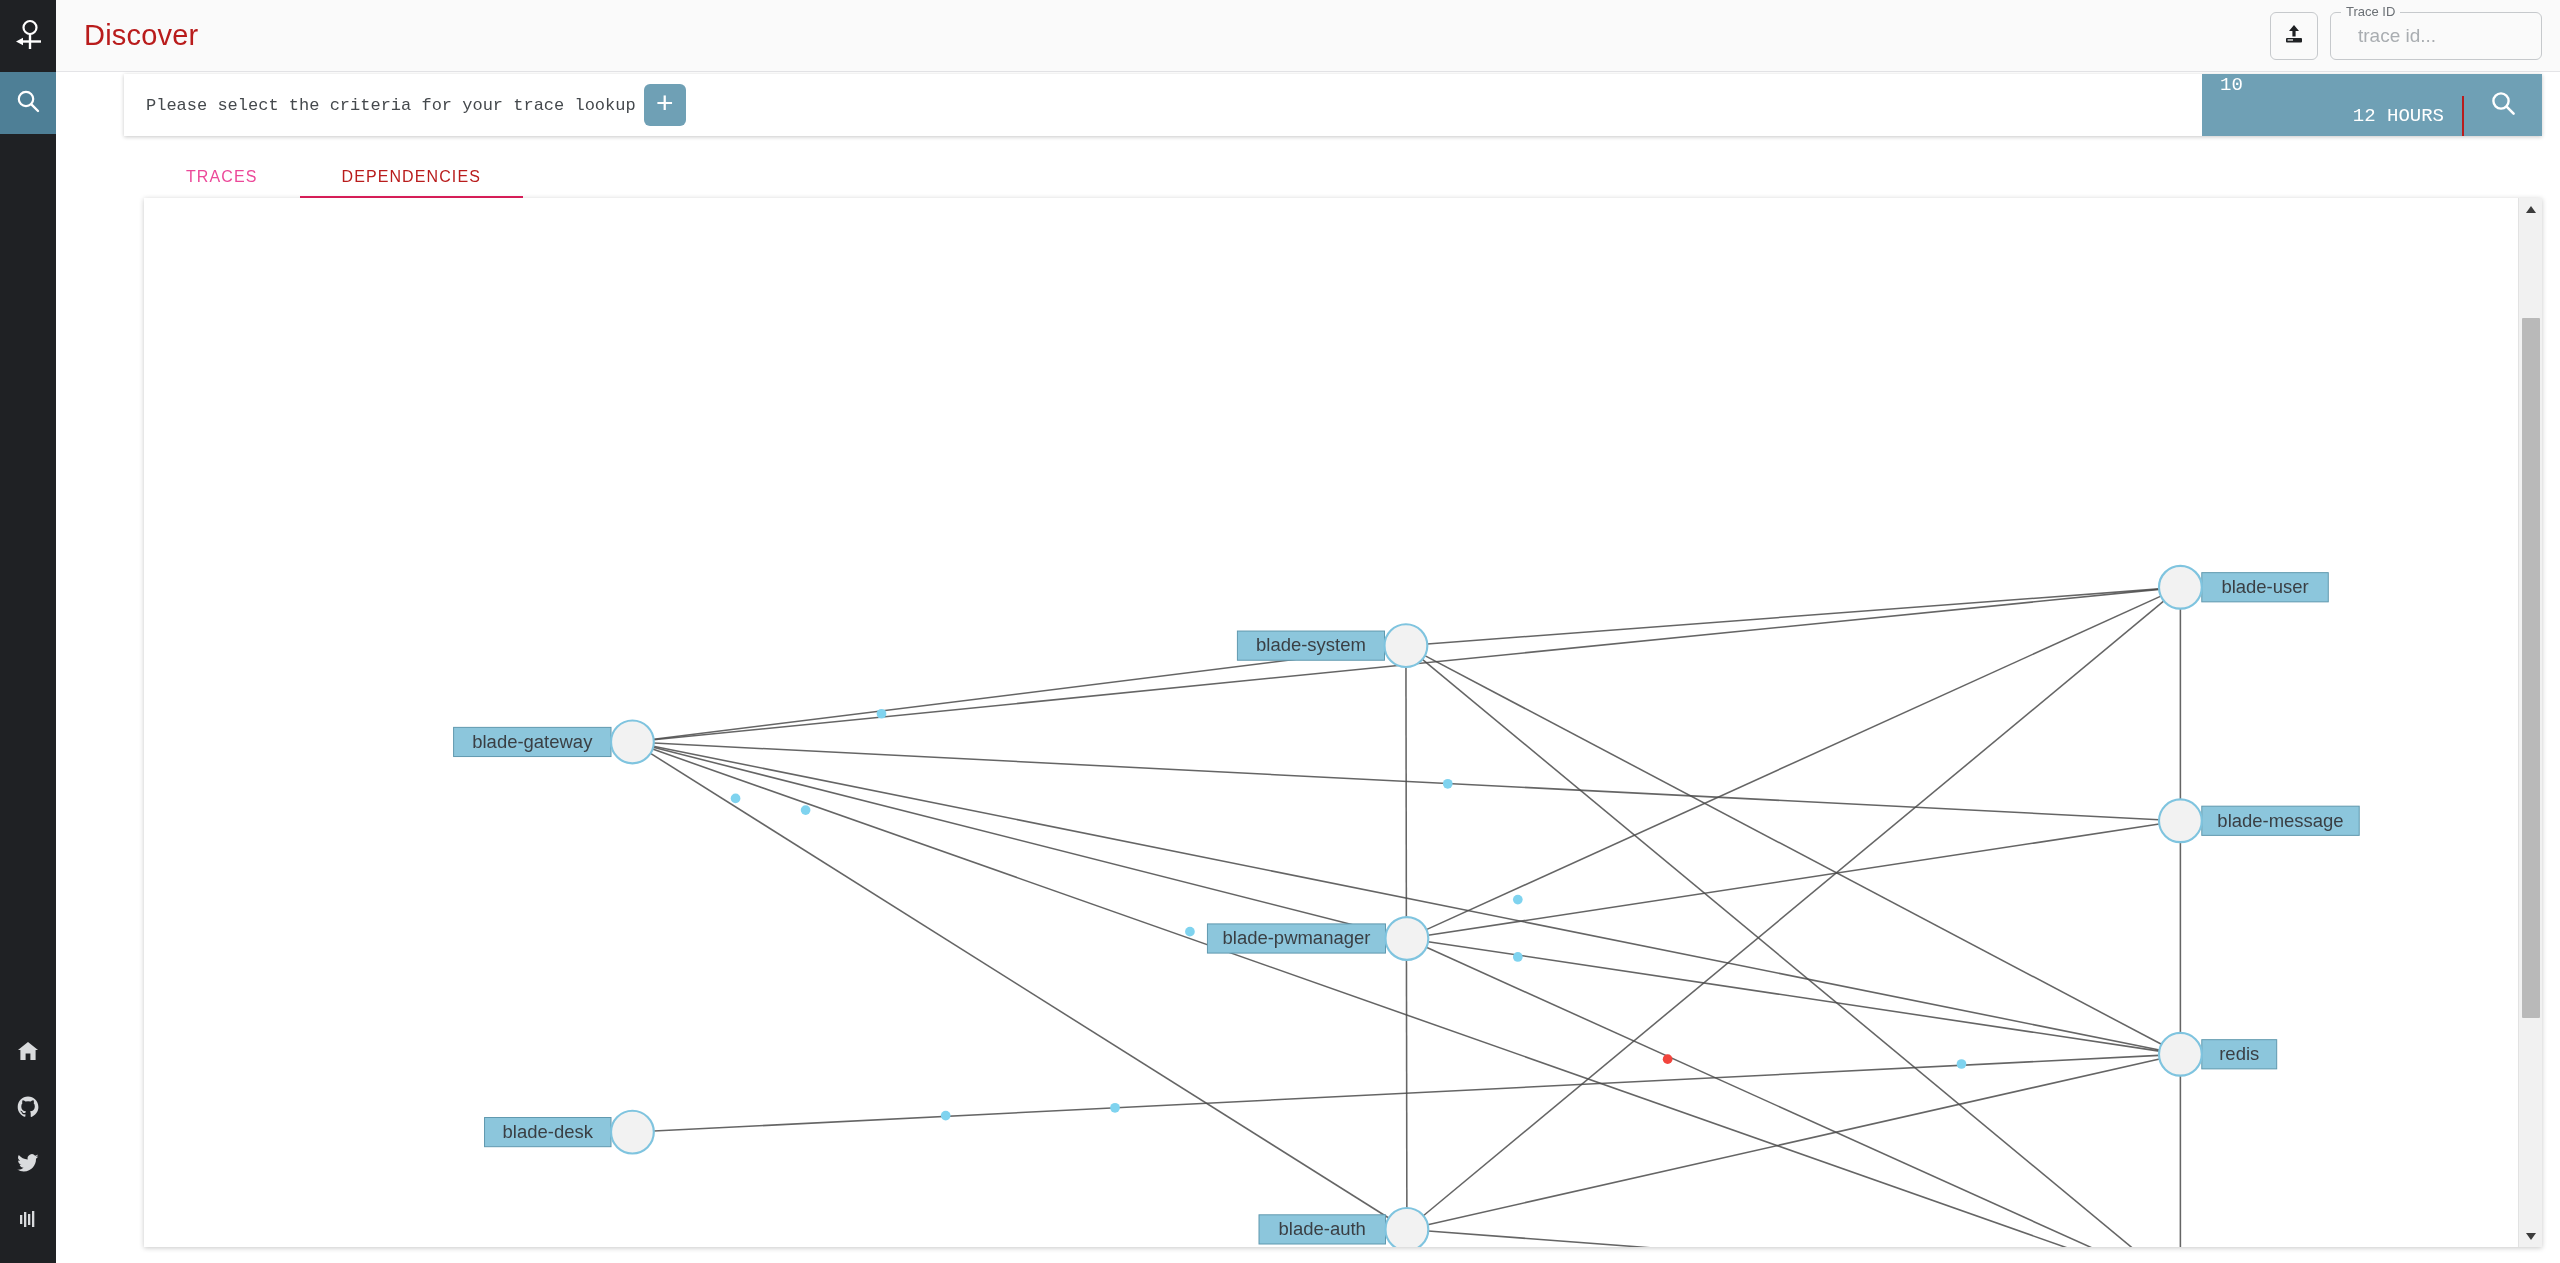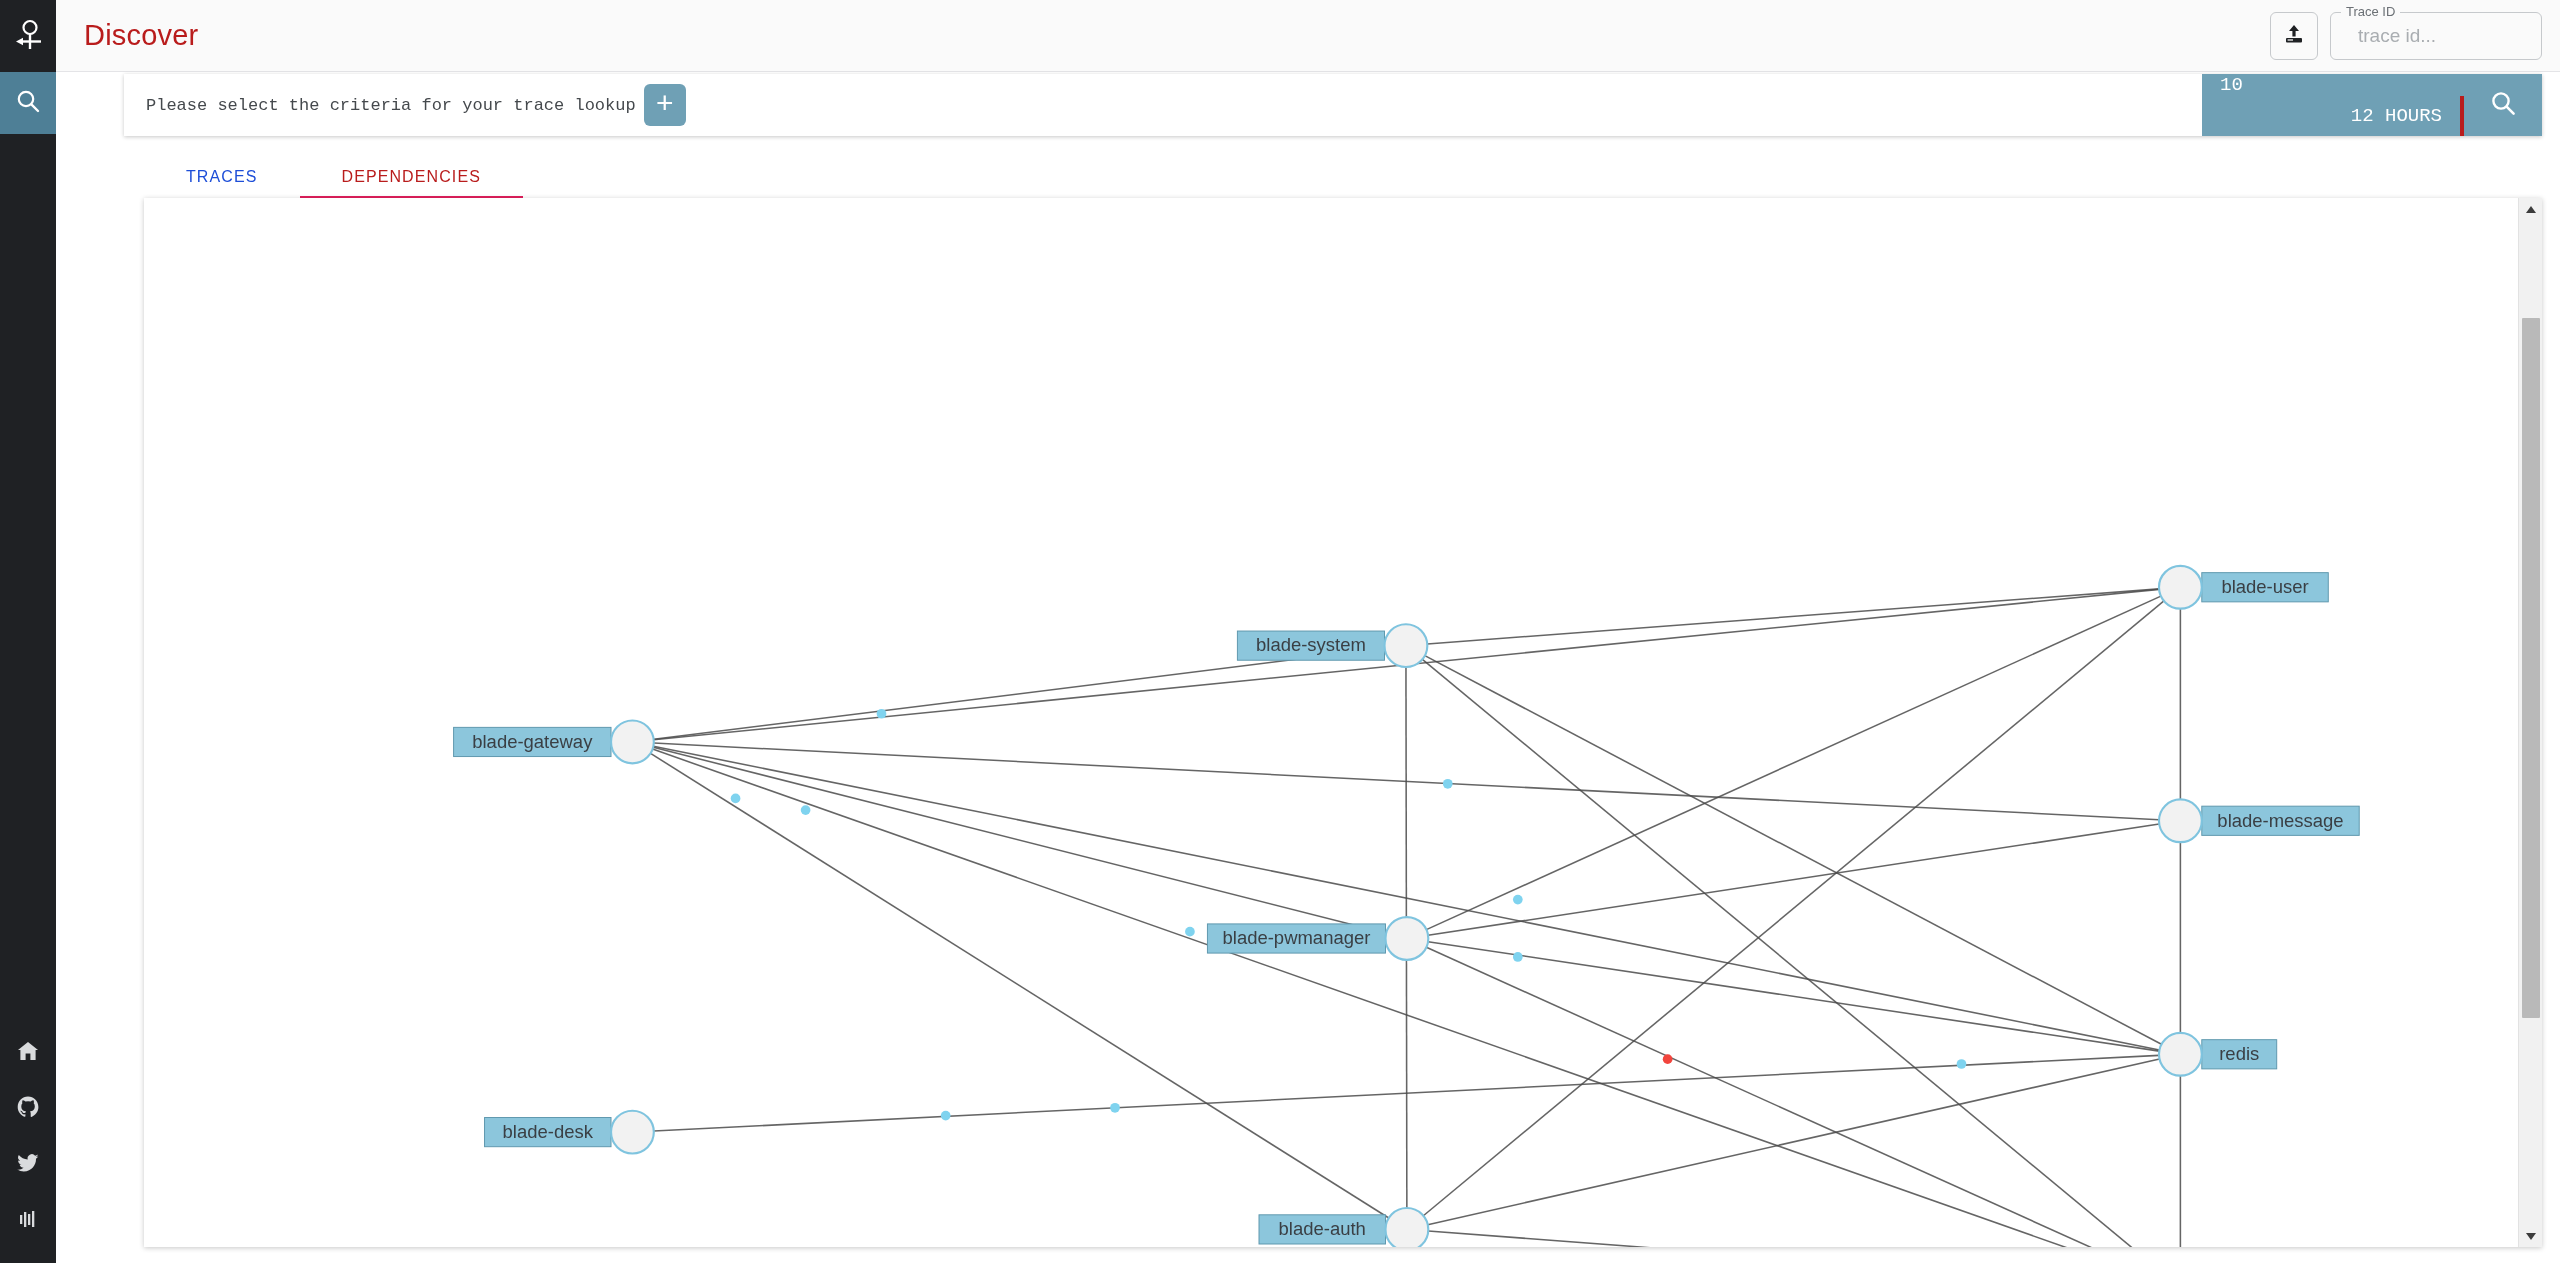--- a/index.html
+++ b/index.html
@@ -95,33 +95,33 @@
     width: 262px;
     flex-direction: column;
   }
   .limit-box {
     display: flex; align-items: center; padding-left: 18px; font-size: 19px;
     width: 105px; cursor: pointer;
   }
   .lookback-box {
     display: flex; align-items: center; justify-content: flex-end;
     padding-right: 18px; font-size: 19px; flex: 1; cursor: pointer;
-    border-right: 4px solid #b91c1c;
+    border-right: 2px solid #b91c1c;
   }
   .search-btn {
     width: 78px; background: #6fa0b5; display: flex; align-items: center;
     justify-content: center; cursor: pointer;
   }
 
   
   .tabs-wrap { padding: 12px 18px 0 88px; background: #fff; }
   .tabs { display: flex; gap: 0; }
   .tab {
     padding: 14px 42px 14px 42px; font-size: 16px; letter-spacing: 1.1px;
-    color: #1d4ed8; cursor: pointer; position: relative; background: transparent;
+    color: #ec4899; cursor: pointer; position: relative; background: transparent;
     border: none; font-family: "Liberation Sans", sans-serif;
   }
   .tab.active { color: #b91c1c; }
   .tab.active::after {
     content: ""; position: absolute; left: 0; right: 0; bottom: 0; height: 4px;
     background: #e01f5c;
   }
 
   
   .panel {

